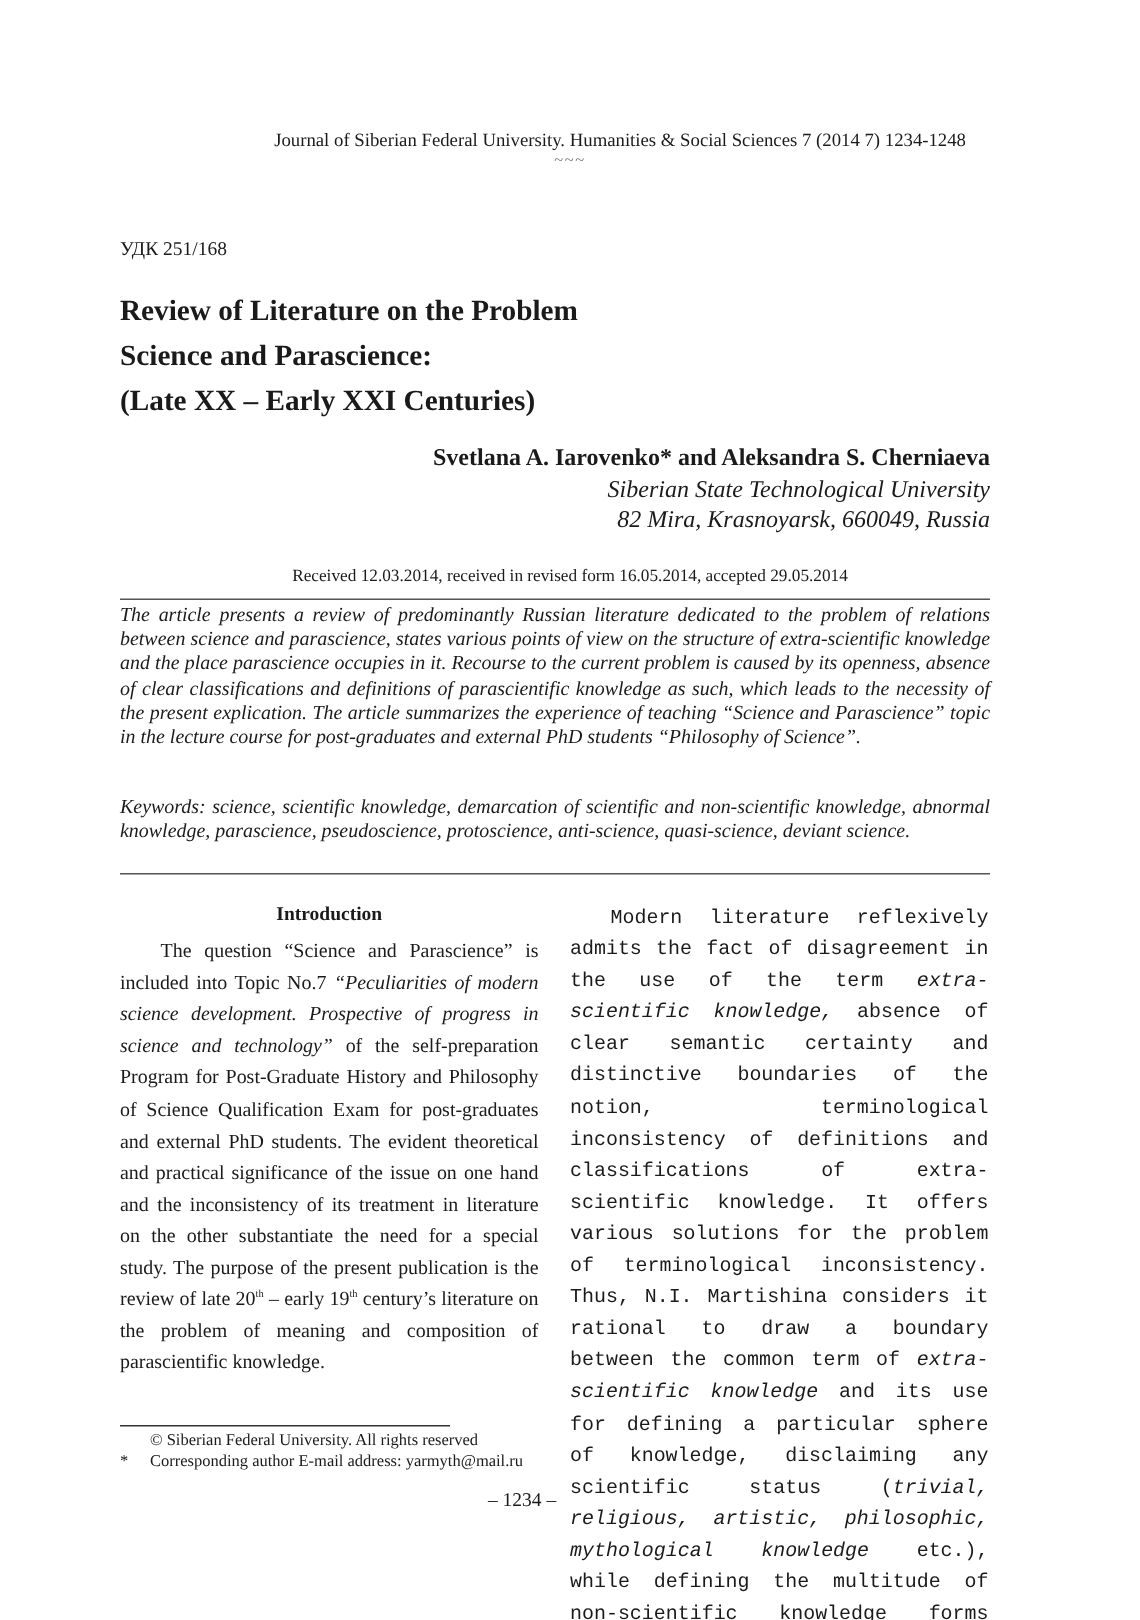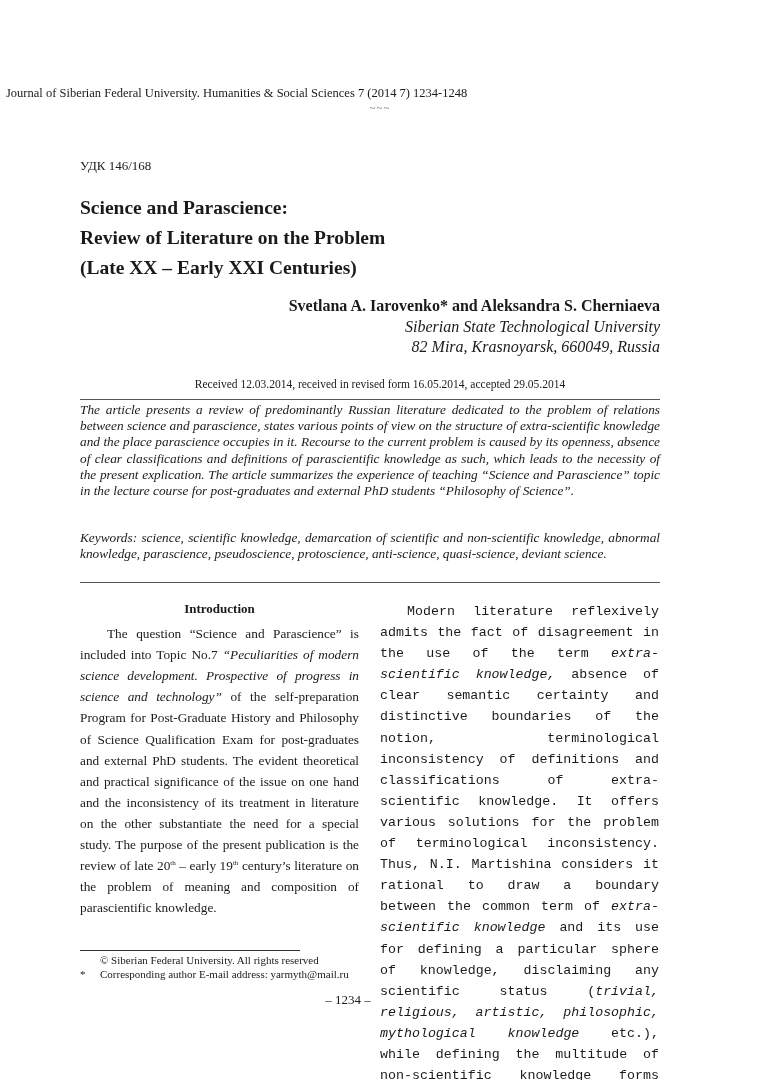--- a/index.html
+++ b/index.html
@@ -1,18 +1,18 @@
 <!DOCTYPE html>
 <html><head>
   <meta charset="utf-8">
   <style>
     html, body { margin: 0; padding: 0; background: #ffffff; }
     body { width: 760px; height: 1080px; position: relative; overflow: hidden; color: #1a1a1a; font-family: "Liberation Serif", serif; }
     .abs { position: absolute; }
-    .journal { left: 6px; width: 628px; top: 86px; text-align: left; font-size: 12.5px; }
+    .journal { left: 16px; width: 628px; top: 86px; text-align: right; font-size: 12.5px; }
     .tilde { left: 0; width: 760px; top: 101px; text-align: center; font-size: 11px; color: #777; letter-spacing: 1px; }
     .udk { left: 80px; top: 158px; font-size: 13px; }
     .title { left: 80px; top: 193px; font-size: 19.5px; font-weight: bold; line-height: 30px; }
     .authors { right: 100px; top: 297px; font-size: 16px; font-weight: bold; text-align: right; margin-left: 23px; }
     .affil { right: 100px; top: 317px; font-size: 16px; font-style: italic; text-align: right; line-height: 20px; }
     .received { left: 0; width: 760px; top: 378px; text-align: center; font-size: 11.5px; }
     .rule { left: 80px; width: 580px; height: 0; border-top: 1.5px solid #555; }
     .abstract { left: 80px; width: 580px; top: 402px; font-size: 13.3px; font-style: italic; line-height: 16.2px; text-align: justify; text-align-last: left; }
     .keywords { left: 80px; width: 580px; top: 530px; font-size: 13.3px; font-style: italic; line-height: 16.2px; text-align: justify; }
     .col { top: 598px; width: 279px; font-size: 13.3px; line-height: 21.1px; text-align: justify; }
@@ -28,25 +28,25 @@
     .fn2-star { left: 80px; top: 968px; font-size: 11px; }
     .fn2 { left: 100px; top: 968px; font-size: 11px; }
     .pageno { left: 0; width: 696px; top: 992px; text-align: center; font-size: 13px; }
   </style>
 </head>
 <body>
 
 <div class="abs journal">Journal of  Siberian Federal University.  Humanities &amp; Social Sciences 7 (2014 7) 1234-1248</div>
 <div class="abs tilde">~~~</div>
 
-<div class="abs udk">УДК 146/168</div>
+<div class="abs udk">УДК 251/168</div>
 
 <div class="abs title">
+  <div>Review of Literature on the Problem</div>
   <div>Science and Parascience:</div>
-  <div>Review of Literature on the Problem</div>
   <div>(Late XX – Early XXI Centuries)</div>
 </div>
 
 <div class="abs authors">Svetlana A. Iarovenko* and Aleksandra S. Cherniaeva</div>
 <div class="abs affil">
   <div>Siberian State Technological University</div>
   <div>82 Mira, Krasnoyarsk, 660049, Russia</div>
 </div>
 
 <div class="abs received">Received 12.03.2014, received in revised form 16.05.2014, accepted 29.05.2014</div>

